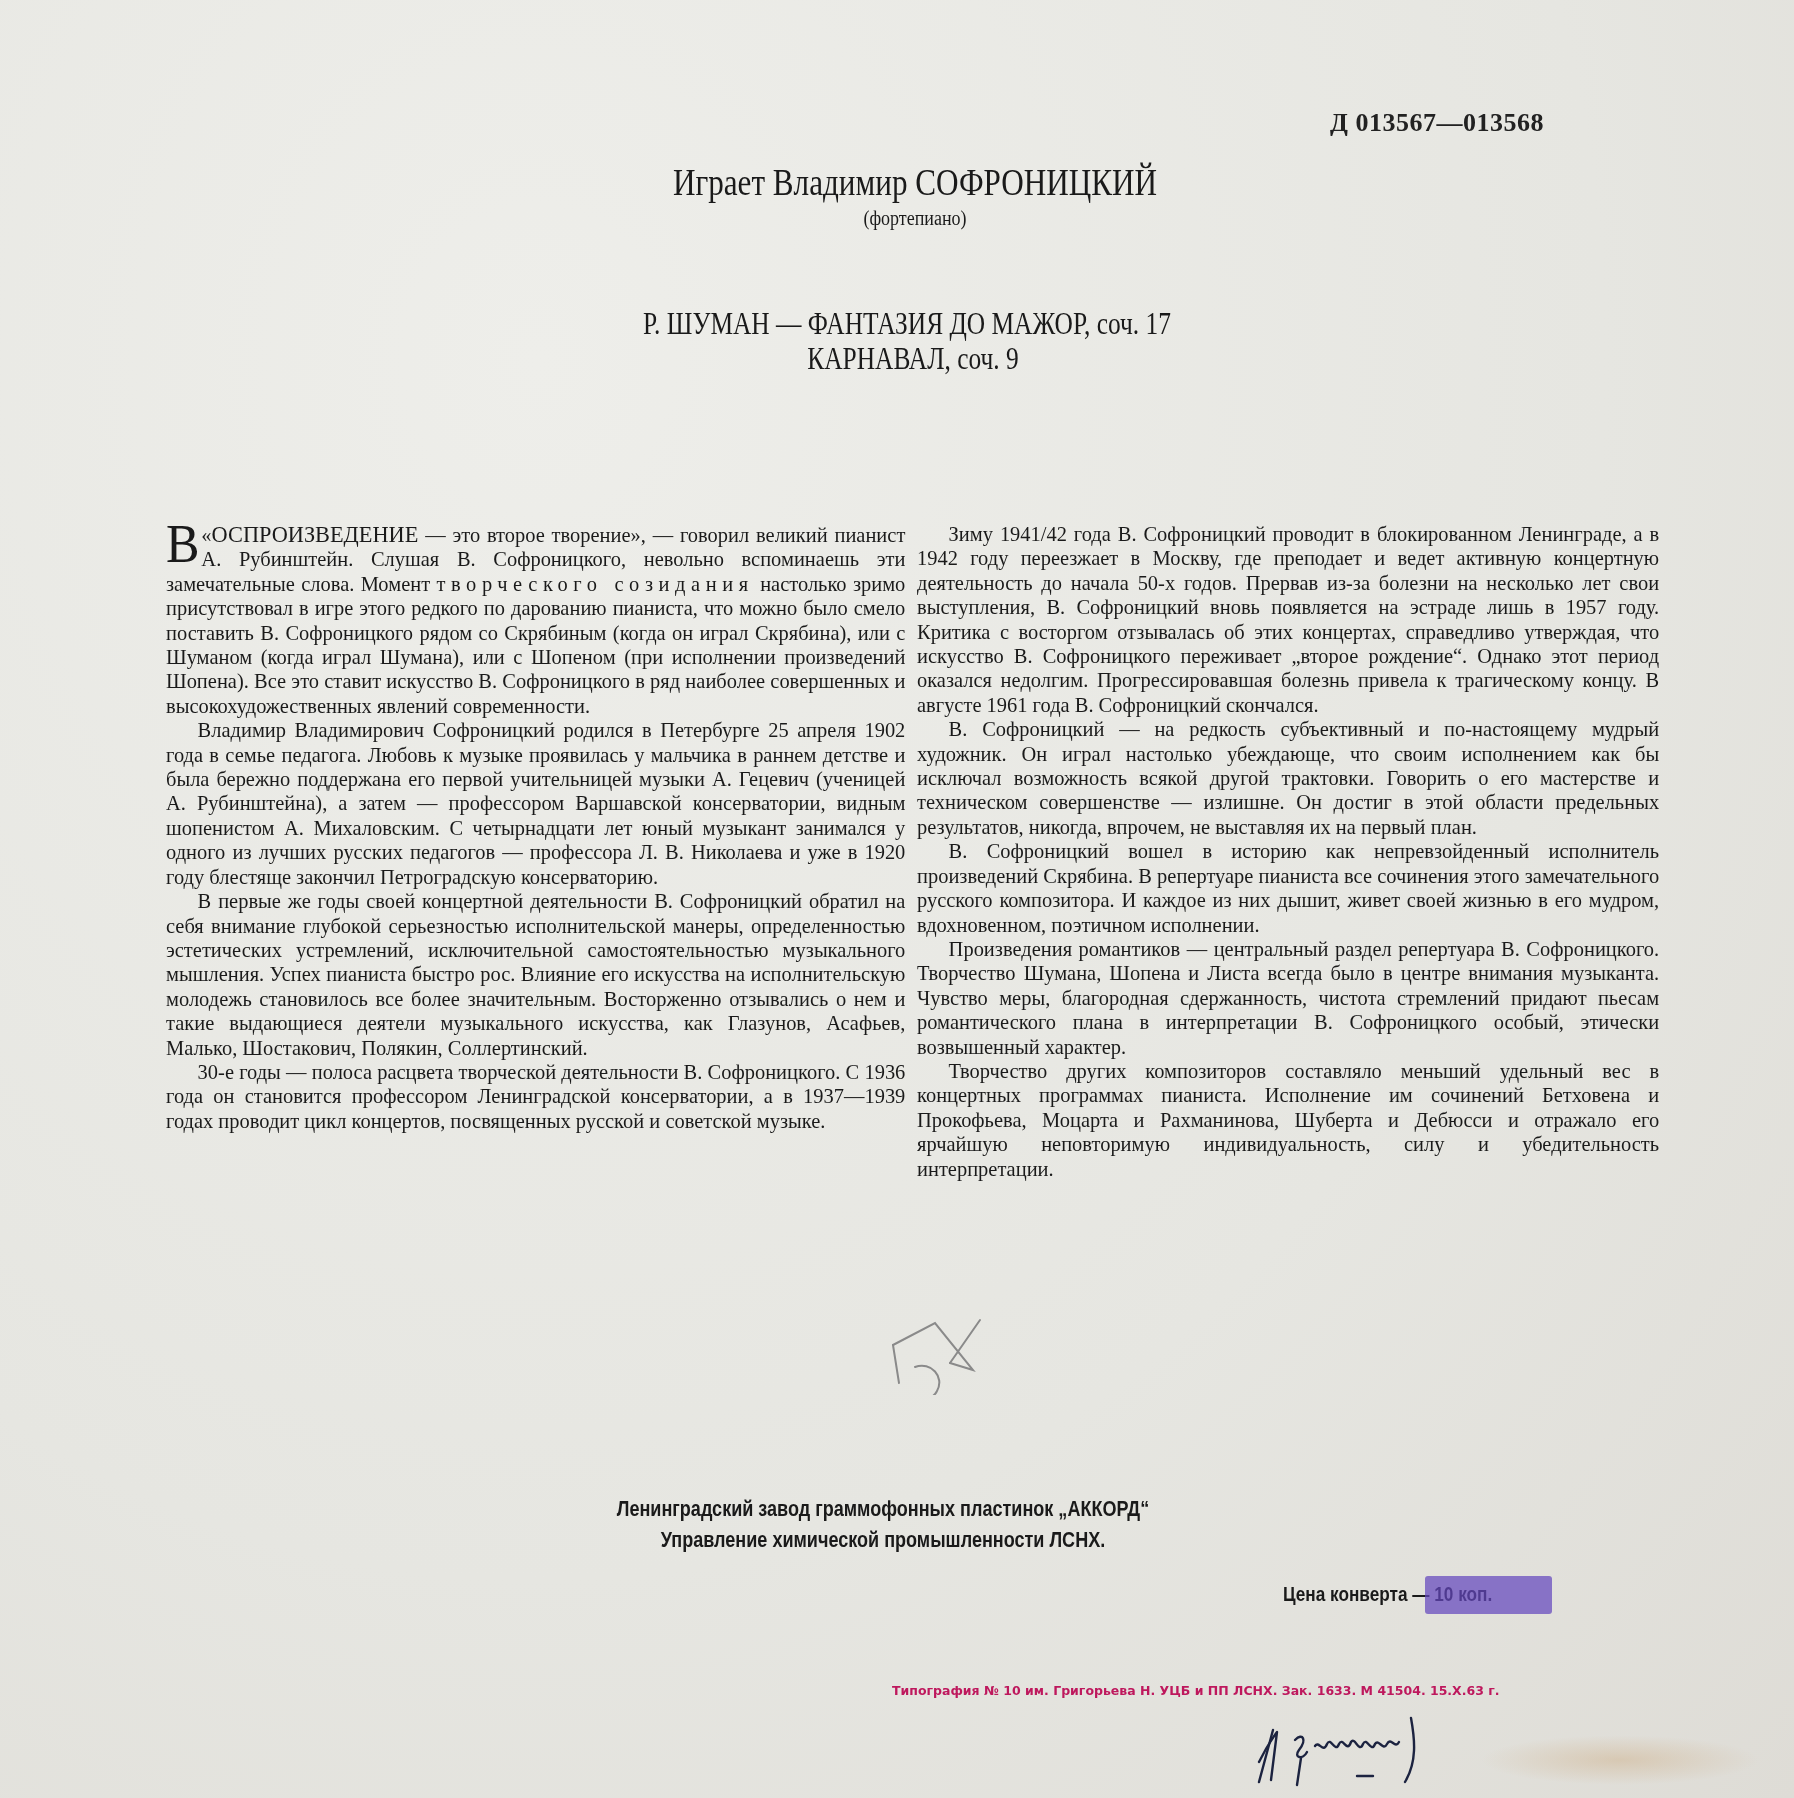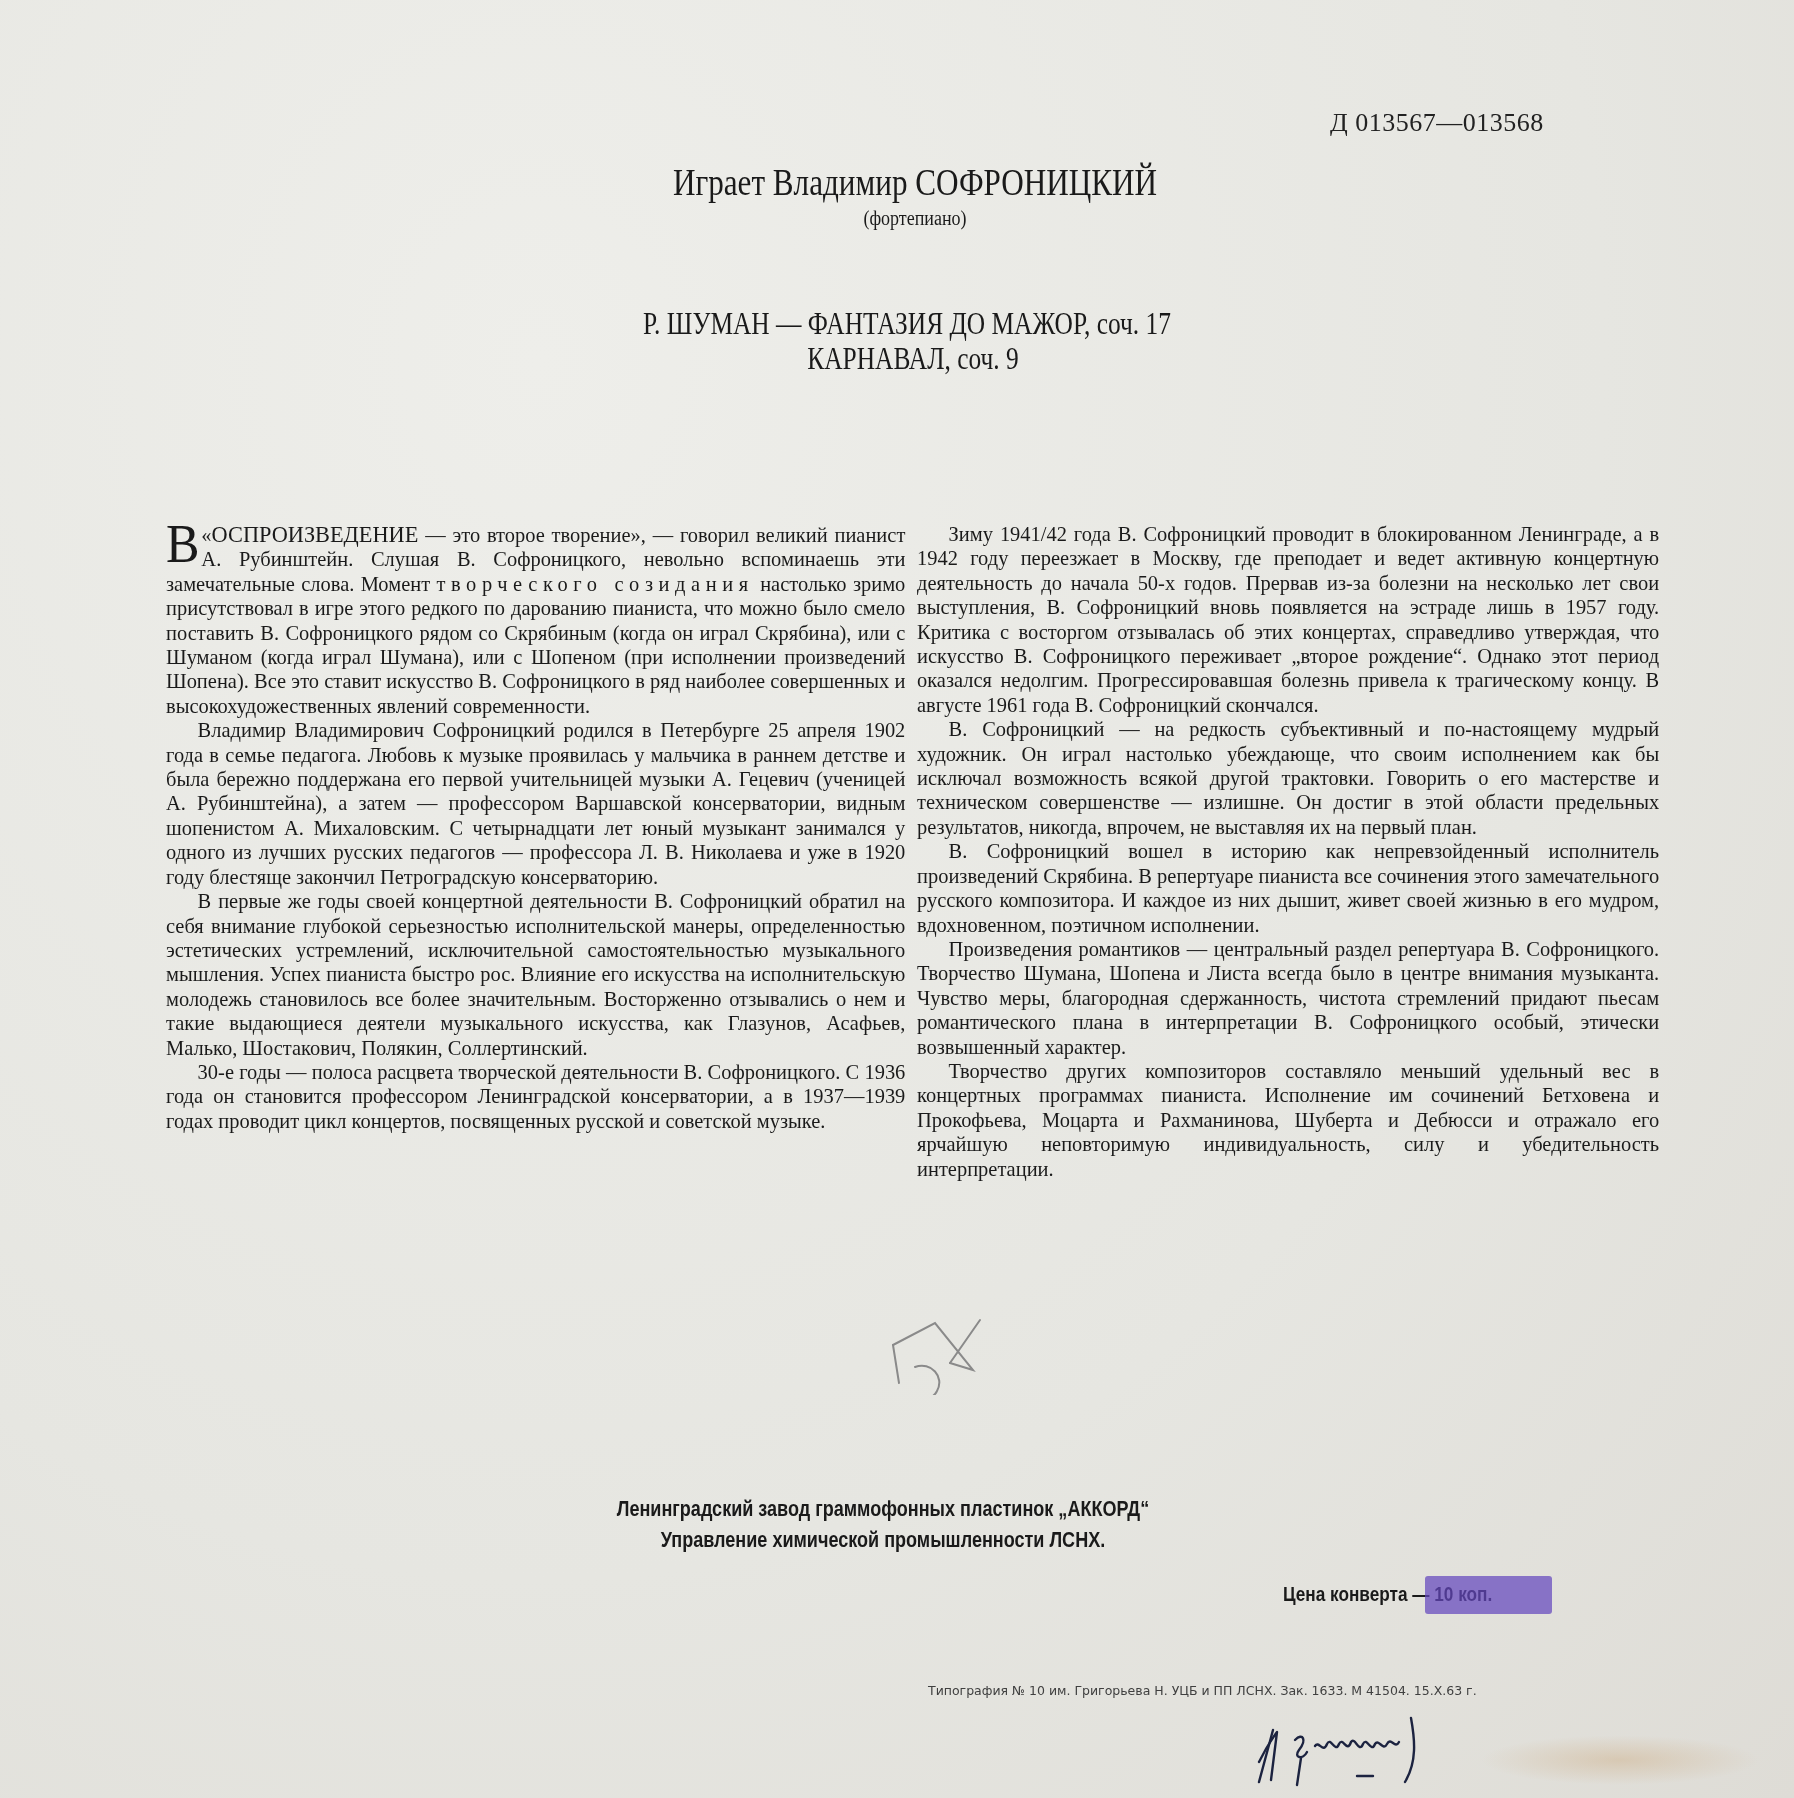--- a/index.html
+++ b/index.html
@@ -6,21 +6,21 @@
   body {
     width: 1794px; height: 1798px; position: relative; overflow: hidden;
     background: #e9e9e4;
     background-image: radial-gradient(ellipse at 30% 20%, #eeeeea 0%, #e6e6e1 60%, #dedcd6 100%);
     font-family: "Liberation Serif", serif;
     color: #1a1a1a;
   }
   .abs { position: absolute; }
   .catalog {
     left: 1330px; top: 108px; font-size: 26px; letter-spacing: 0.5px;
-    font-family: "Liberation Serif", serif; font-weight: normal; color: #222;
+    font-family: "Liberation Serif", serif; font-weight: bold; color: #222;
   }
   .title-block { left: 0; width: 1794px; text-align: center; }
   .performer { top: 160px; font-size: 38px; transform: scaleX(0.82); transform-origin: 50% 50%; margin-left: 18px; }
   .instrument { top: 207px; font-size: 20px; transform: scaleX(0.9); margin-left: 18px; }
   .program1 { top: 306px; font-size: 31px; transform: scaleX(0.82); margin-left: 10px; }
   .program2 { top: 341px; font-size: 31px; transform: scaleX(0.82); margin-left: 16px; }
 
   .col {
     top: 522px; width: 740px;
     font-size: 22px; line-height: 24.4px; text-align: justify;
@@ -51,23 +51,23 @@
     left: 1283px; top: 1583px;
     font-family: "Liberation Sans", sans-serif; font-weight: bold; font-size: 20px;
     transform: scaleX(0.86); transform-origin: 0 0; white-space: nowrap;
   }
   .stamp {
     left: 1425px; top: 1576px; width: 127px; height: 38px;
     background: rgba(100, 70, 190, 0.72);
     border-radius: 3px; filter: blur(0.6px);
   }
   .printer {
-    left: 928px; top: 1683px;
-    font-family: "DejaVu Sans", sans-serif; font-weight: normal; font-size: 12.5px;
-    white-space: nowrap; color: #404040;
+    left: 892px; top: 1683px;
+    font-family: "DejaVu Sans", sans-serif; font-weight: bold; font-size: 12.5px;
+    white-space: nowrap; color: #be185d;
   }
   .signature { left: 1245px; top: 1710px; width: 220px; height: 80px; }
   .stain {
     left: 1480px; top: 1735px; width: 280px; height: 50px;
     background: radial-gradient(ellipse, rgba(200,160,110,0.35), rgba(200,160,110,0) 70%);
   }
 </style>
 </head>
 <body>
 

